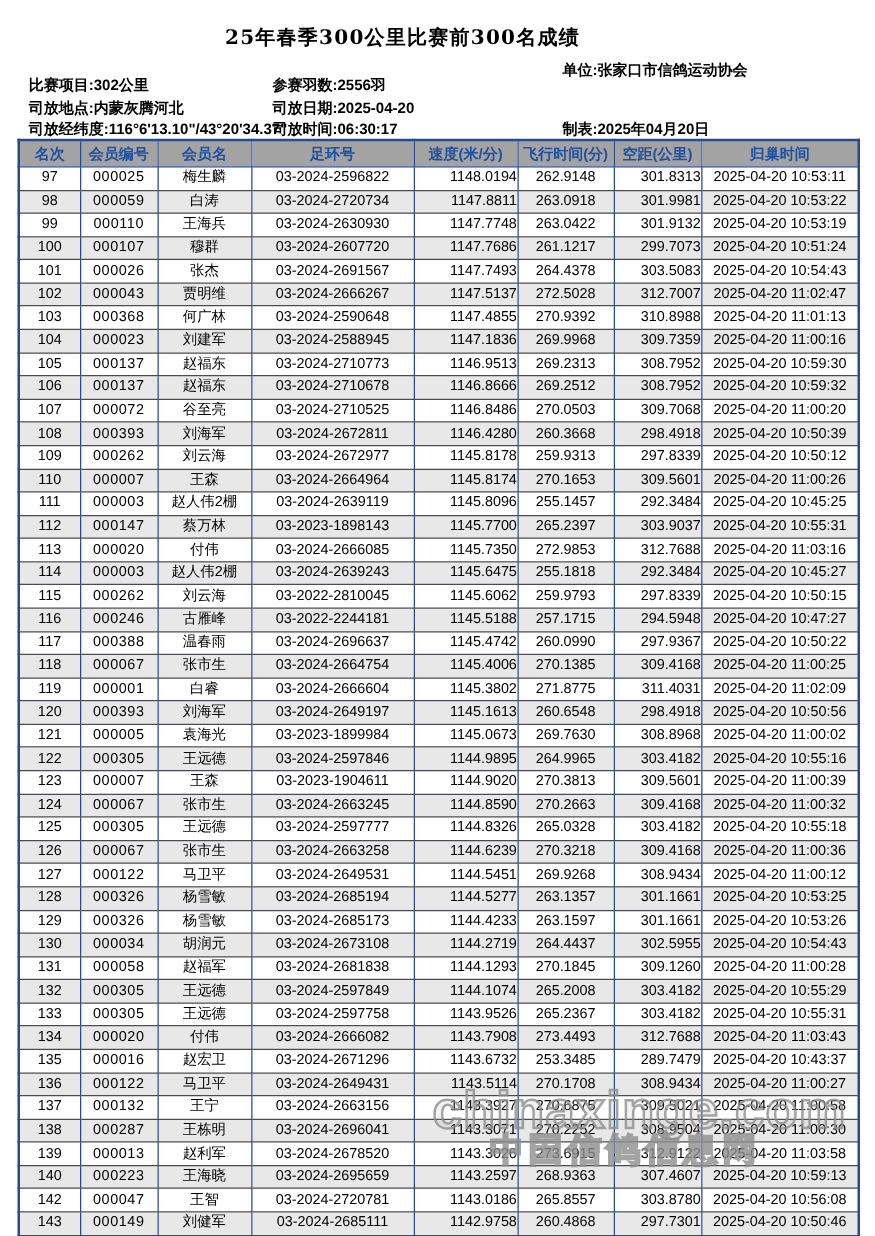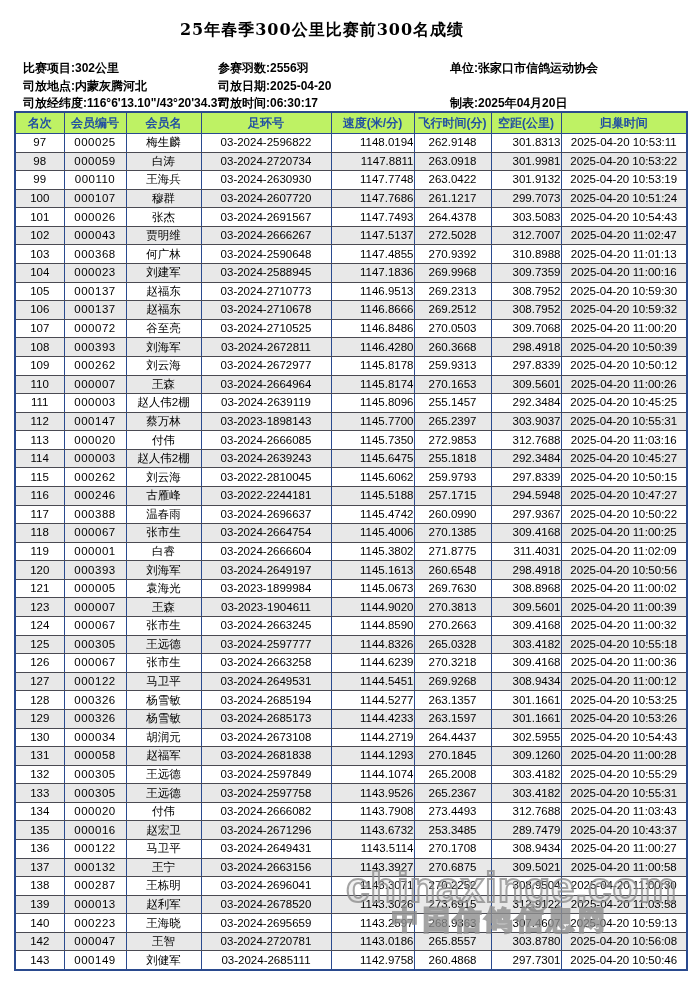--- a/index.html
+++ b/index.html
@@ -16,34 +16,34 @@
     text-align:center;
     font-family:"DejaVu Serif", serif;
     font-size:16px; font-weight:bold; color:#000;
     letter-spacing:1px;
   }
   .info-item {
     position:absolute;
     font-size:12px; font-weight:bold; color:#000;
     white-space:nowrap;
   }
-  .i1a{top:60px;left:23px}  .i1b{top:60px;left:218px}  .i1c{top:60px;left:450px}
+  .i1a{top:60px;left:23px}  .i1b{top:60px;left:218px}  .i1c{top:48px;left:450px}
   .i2a{top:78px;left:23px}  .i2b{top:78px;left:218px}
   .i3a{top:95px;left:23px}  .i3b{top:95px;left:218px}  .i3c{top:95px;left:450px}
 
   table.results {
     position:absolute; top:111px; left:14px;
     width:672px;
     border-collapse:collapse;
     table-layout:fixed;
     border:2px solid #2a4a8e;
   }
   table.results th {
     height:20px;
-    background:#bef264;
+    background:#a3a3a3;
     color:#2150a2;
     font-size:12px; font-weight:bold;
     border:1px solid #2a4a8e;
     padding:0;
     text-align:center;
     overflow:hidden; white-space:nowrap;
   }
   table.results td {
     height:17.58px;
     font-size:11.5px;
@@ -361,20 +361,30 @@
         <td class="c0">121</td>
         <td class="c1">000005</td>
         <td class="c2">袁海光</td>
         <td class="c3">03-2023-1899984</td>
         <td class="c4">1145.0673</td>
         <td class="c5">269.7630</td>
         <td class="c6">308.8968</td>
         <td class="c7">2025-04-20 11:00:02</td>
       </tr>
       <tr>
+        <td class="c0">122</td>
+        <td class="c1">000305</td>
+        <td class="c2">王远德</td>
+        <td class="c3">03-2024-2597846</td>
+        <td class="c4">1144.9895</td>
+        <td class="c5">264.9965</td>
+        <td class="c6">303.4182</td>
+        <td class="c7">2025-04-20 10:55:16</td>
+      </tr>
+      <tr>
         <td class="c0">123</td>
         <td class="c1">000007</td>
         <td class="c2">王森</td>
         <td class="c3">03-2023-1904611</td>
         <td class="c4">1144.9020</td>
         <td class="c5">270.3813</td>
         <td class="c6">309.5601</td>
         <td class="c7">2025-04-20 11:00:39</td>
       </tr>
       <tr>

